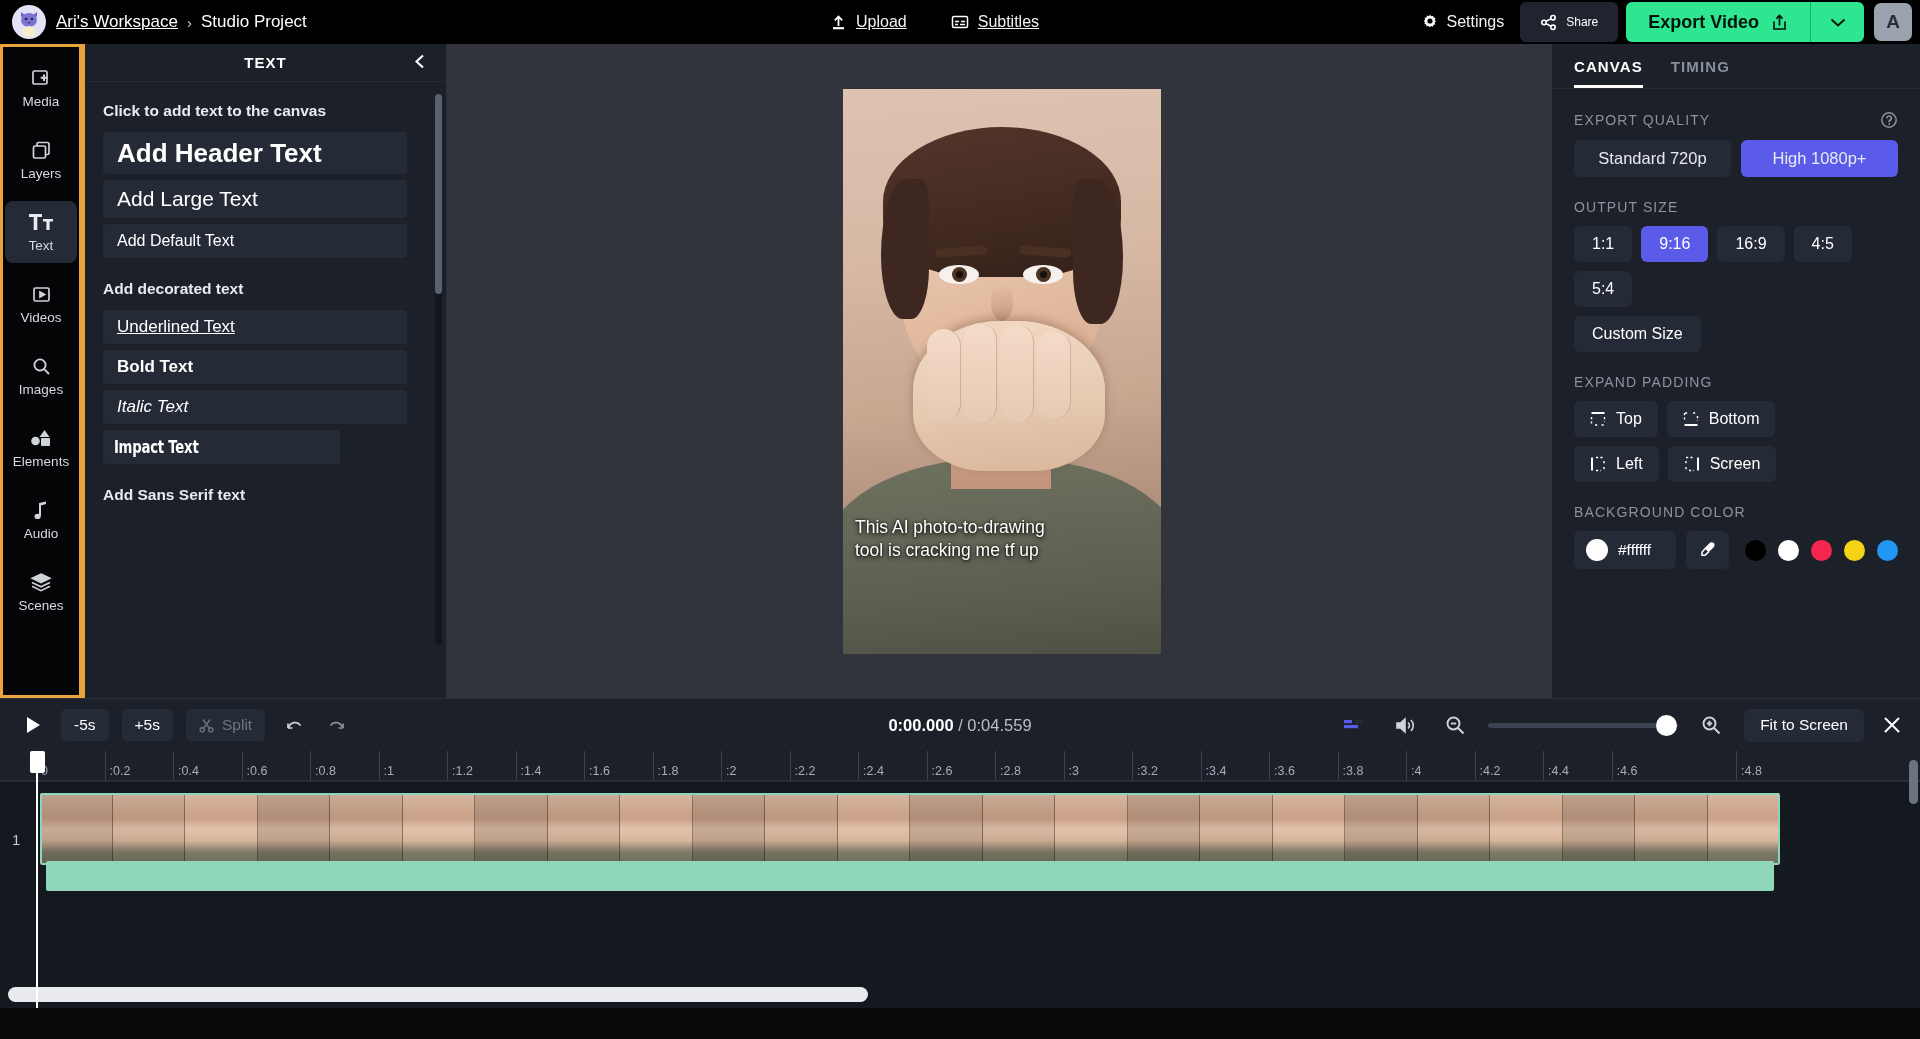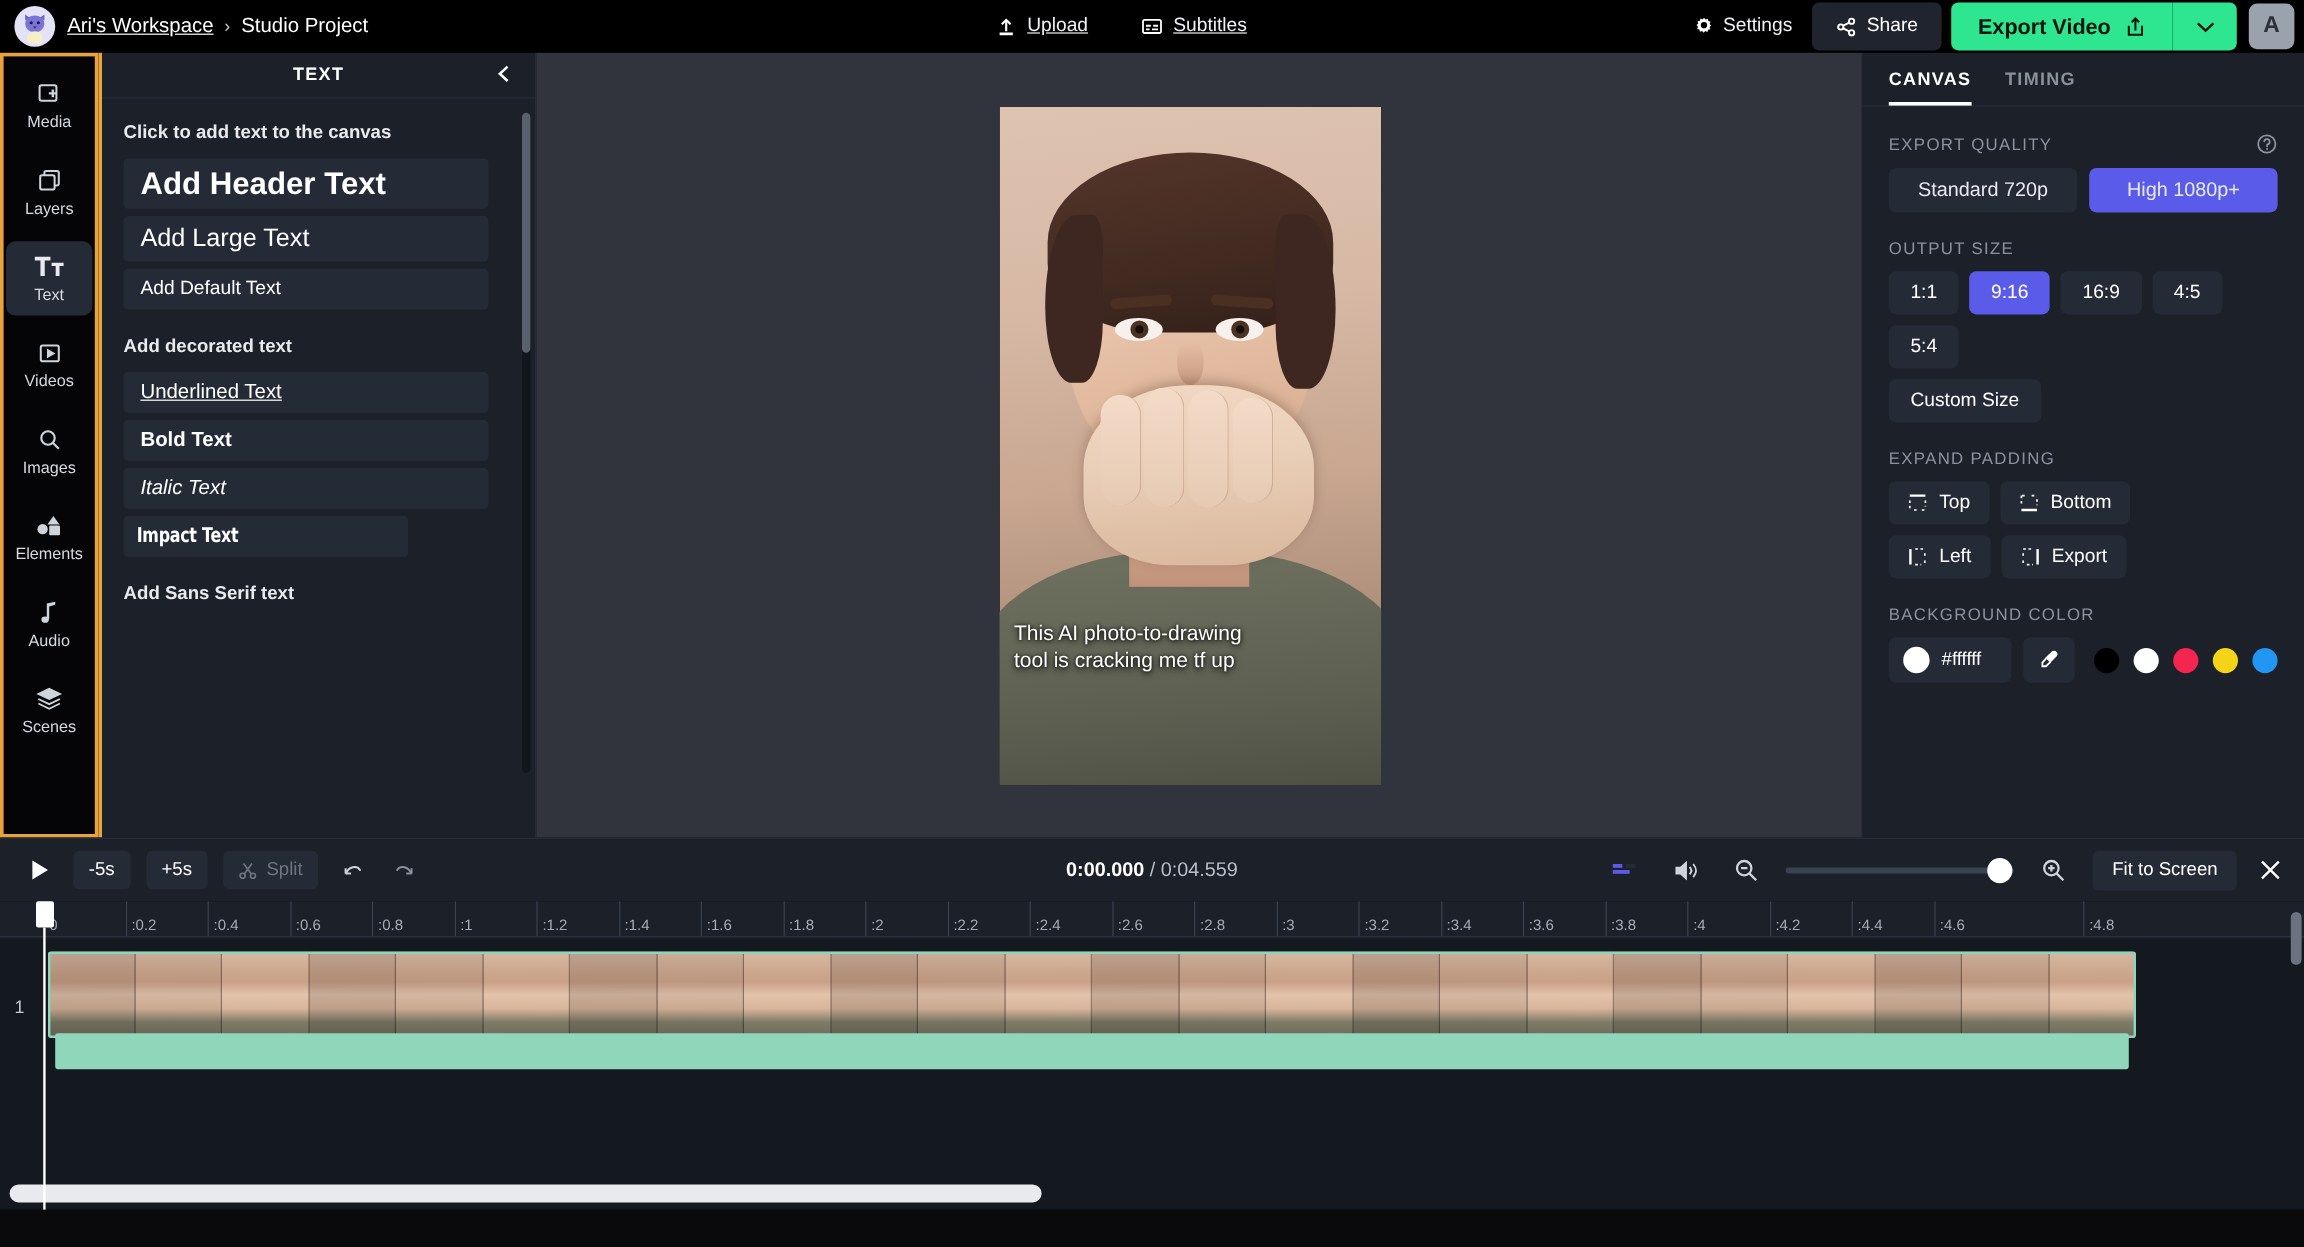--- a/index.html
+++ b/index.html
@@ -28,21 +28,21 @@
   .bc-link { color: #ffffff; text-decoration: underline; font-weight: 500; }
   .bc-sep { color: #c9ccd4; font-size: 15px; }
   .bc-current { color: #ffffff; font-weight: 500; }
 
   .top-center { position:absolute; left: 830px; top:0; height:44px; display:flex; align-items:center; gap: 44px; }
   .top-item { display:flex; align-items:center; gap:9px; font-size:16px; color:#f0f1f5; cursor:pointer;text-decoration:underline; }
 
   .top-right { position:absolute; right: 8px; top:0; height:44px; display:flex; align-items:center; gap: 0px; }
   .settings-btn { display:flex; align-items:center; gap:8px; font-size:16px; color:#f0f1f5; margin-right:16px; cursor:pointer;}
   .share-btn {
-    display:flex; align-items:center; gap:9px; font-size:16px;
+    display:flex; align-items:center; gap:9px; font-size:12px;
     background:#20242e; color:#fff; height:40px; padding: 0 20px;
     border-radius: 6px; margin-right: 8px; cursor:pointer;
   }
   .export-group { display:flex; align-items:center; height:40px; margin-right:10px; }
   .export-btn {
     background:#2ee68f; color:#04140c; font-weight:bold; font-size:18px;
     height:40px; display:flex; align-items:center; gap:12px;
     padding: 0 22px; border-radius: 6px 0 0 6px; cursor:pointer;
   }
   .export-caret {
@@ -115,21 +115,21 @@
     position:absolute; right:4px; top:12px; width:7px; height:200px;
     background:#59606e; border-radius:4px; cursor:pointer;
   }
 
   
   .stage {
     position:absolute; top:44px; left:447px; width:1104px; height:654px;
     background:#31343c;
   }
   .video-frame {
-    position:absolute; left: 386px; top: 45px; width:318px; height:565px;
+    position:absolute; left: 396px; top: 45px; width:318px; height:565px;
     overflow:hidden; background:#000;
   }
   .vid-wall {
     position:absolute; left:0; top:0; width:100%; height:100%;
     background: linear-gradient(175deg, #dec3b1 0%, #d6b8a4 30%, #c9a791 55%, #a98a76 80%, #8d7160 100%);
   }
   .head {
     position:absolute; left: 56px; top: 62px; width: 206px; height: 250px;
     border-radius: 50% 50% 46% 46%;
     background: linear-gradient(165deg, #f0d2bb 0%, #e7c2a8 45%, #d5a98c 100%);
@@ -627,21 +627,21 @@
           </span>
           <span>Left</span>
         </div>
         <div class="chip icochip">
           <span>
             <svg width="16" height="16" viewBox="0 0 16 16" fill="none" stroke="#fff" stroke-width="1.4">
               <path d="M14 1.5 L14 14.5" stroke-width="2"></path>
               <path d="M2 1.5 L10 1.5 M2 5 L2 8 M2 11 L2 14.5 M5 14.5 L10 14.5" stroke-dasharray="2.2 2.2"></path>
             </svg>
           </span>
-          <span>Export</span>
+          <span>Screen</span>
         </div>
       </div>
     </div>
 
     <div class="rsec">
       <div class="rsec-head">
         <span class="rsec-title">BACKGROUND COLOR</span>
       </div>
       <div class="color-row">
         <div class="color-field">

